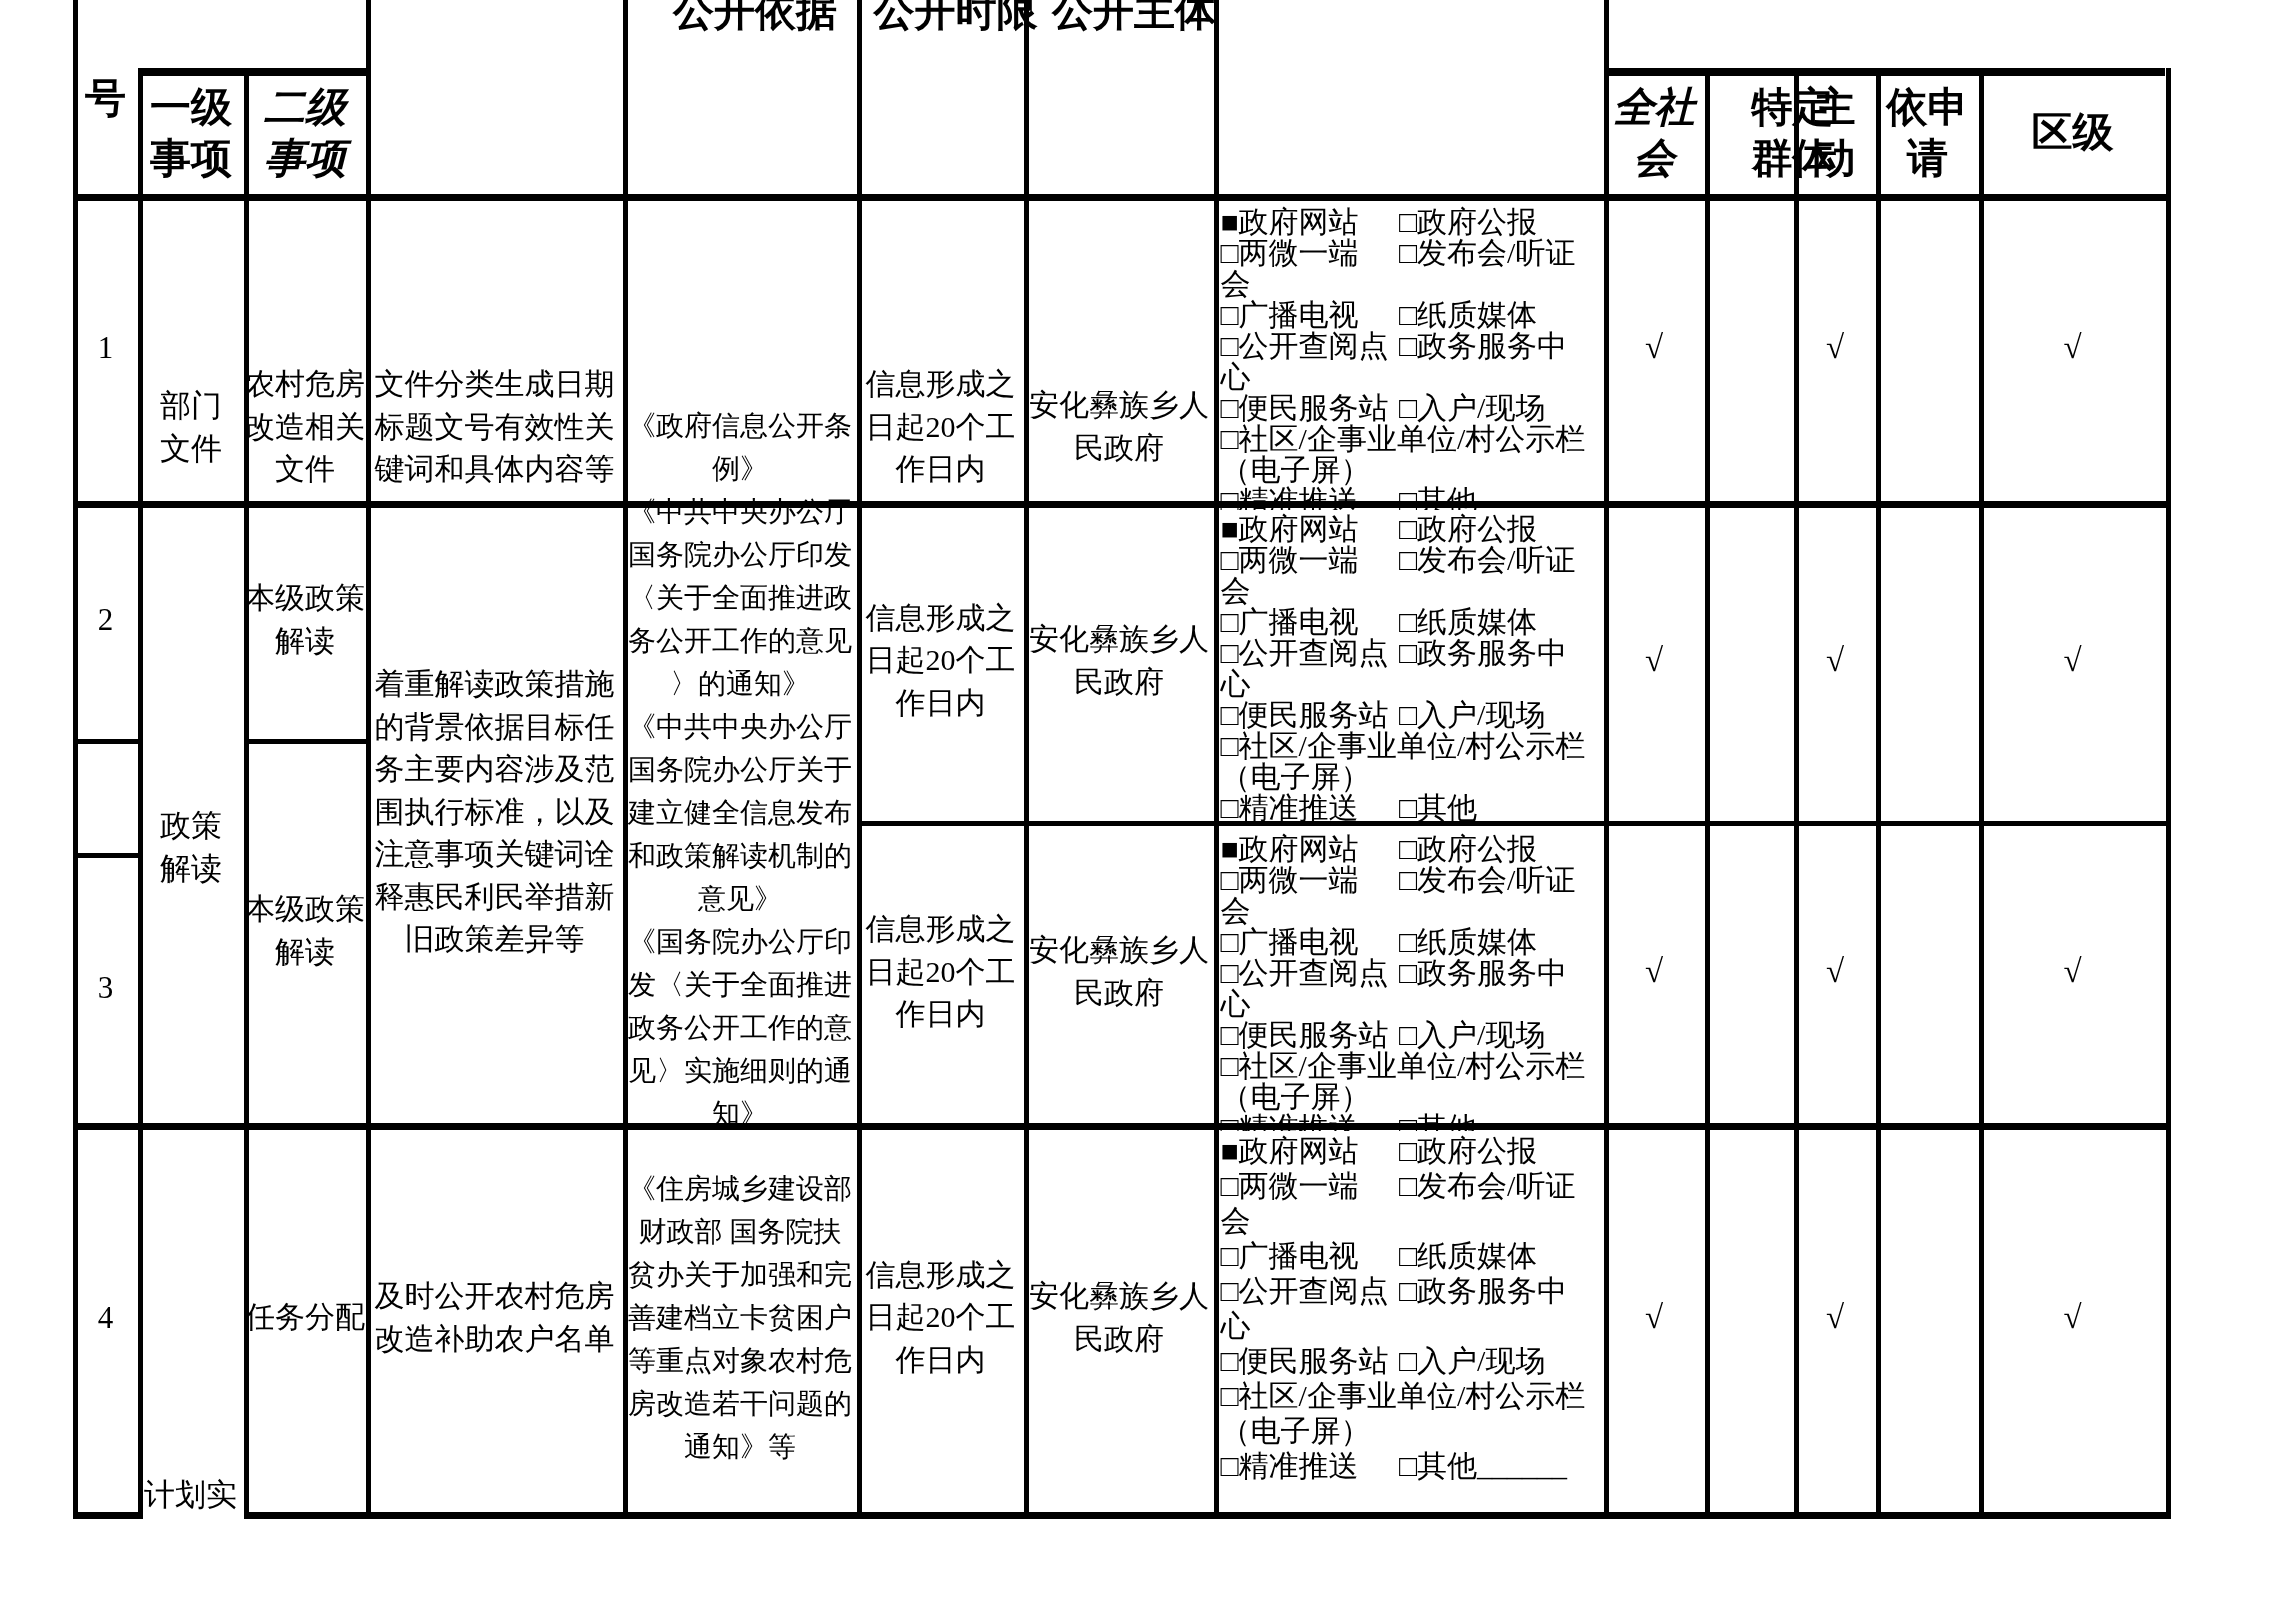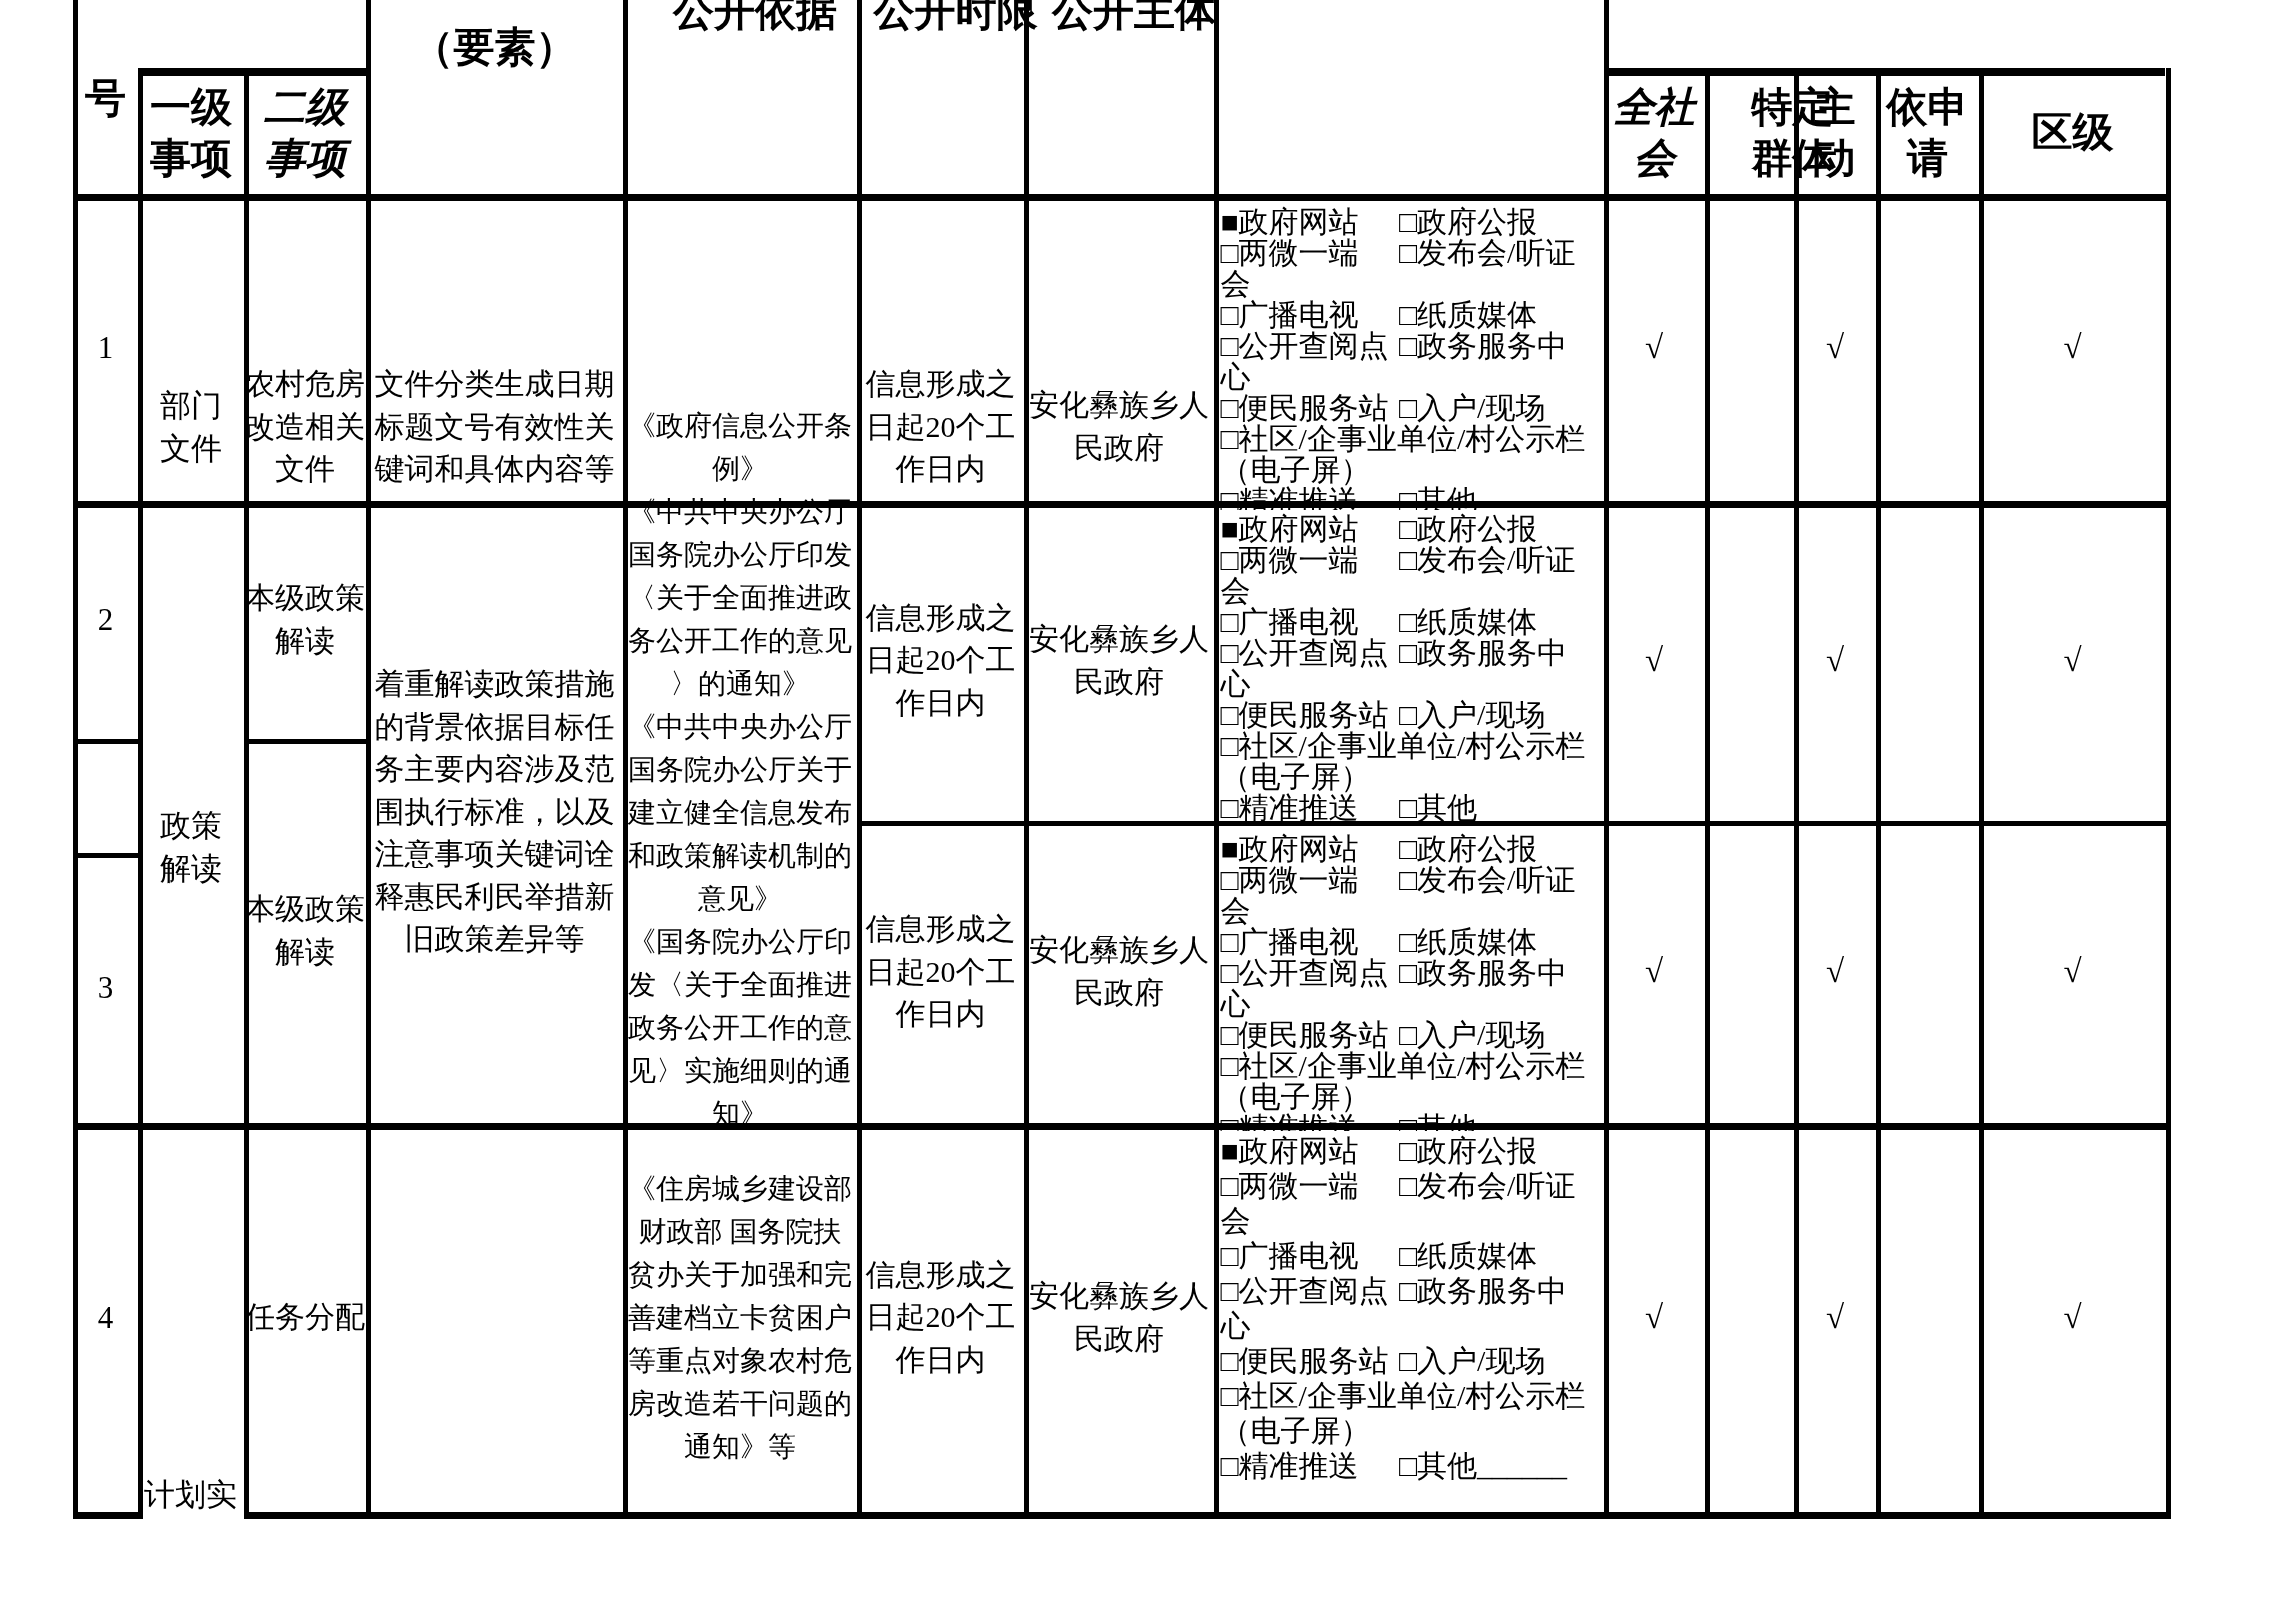--- a/index.html
+++ b/index.html
@@ -69,21 +69,20 @@
 <div id="page">
 
   <div class="cell hdr hdr-top" style="left:73px;top:0;width:65px;height:194px;">号</div>
 
   <div class="cell hdr" style="left:138px;top:73px;width:106px;height:120px;">一级
 事项</div>
 
   <div class="cell hdr" style="left:244px;top:73px;width:122px;height:120px;font-style:italic;">二级
 事项</div>
 
-  <div class="cell hdr hdr-elem" style="left:366px;top:0;width:257px;height:194px;">（要素）</div>
 
   <div class="cell hdr hdr-clip" style="left:623px;top:0;width:234px;height:194px;">
     <span class="clipspan">公开依据</span>
   </div>
 
   <div class="cell hdr hdr-clip" style="left:857px;top:0;width:167px;height:194px;">
     <span class="clipspan">公开时限</span>
   </div>
 
   <div class="cell hdr hdr-clip" style="left:1024px;top:0;width:190px;height:194px;">
@@ -129,20 +128,22 @@
   <div class="cell body-sm bias-down" style="left:366px;top:194px;width:257px;height:308px;">文件分类生成日期
 标题文号有效性关
 键词和具体内容等</div>
   <div class="cell body-sm" style="left:366px;top:501px;width:257px;height:622px;">着重解读政策措施
 的背景依据目标任
 务主要内容涉及范
 围执行标准，以及
 注意事项关键词诠
 释惠民利民举措新
 旧政策差异等</div>
+  <div class="cell body-sm" style="left:366px;top:1123px;width:257px;height:389px;">及时公开农村危房
+改造补助农户名单</div>
 
   <div class="cell basis-big" style="left:623px;top:194px;width:234px;height:929px;">《政府信息公开条
 例》
 《中共中央办公厅
 国务院办公厅印发
 〈关于全面推进政
 务公开工作的意见
 〉的通知》
 《中共中央办公厅
 国务院办公厅关于

